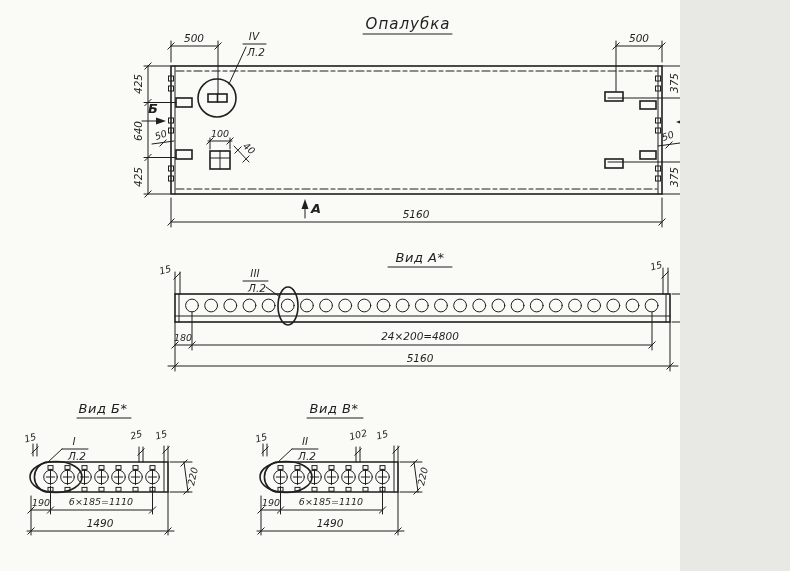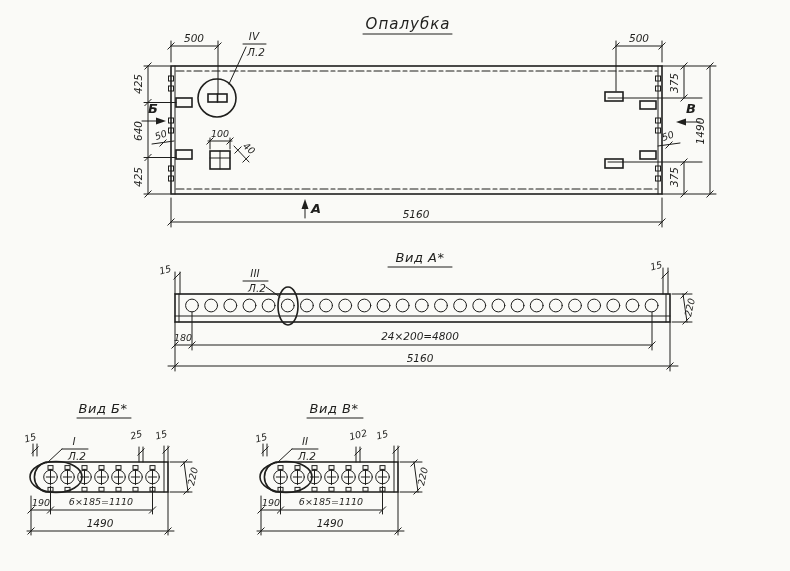--- a/index.html
+++ b/index.html
@@ -1,17 +1,17 @@
 <!DOCTYPE html>
 <html style="--ink: #1f1f1d; --paper: #fafaf7;"><head>
 <meta charset="utf-8">
 <style>
   :root{ --ink:#1f1f1d; --paper:#fafaf7; }
   html,body{margin:0;padding:0;background:#e8e8e4;}
-  .sheet{width:790px;height:571px;background:var(--paper);position:relative;overflow:hidden;}
+  .sheet{width:680px;height:571px;background:var(--paper);position:relative;overflow:hidden;}
   svg{display:block;}
   svg line, svg path, svg rect, svg circle, svg ellipse, svg polyline{
     stroke:var(--ink); fill:none; stroke-linecap:round;
   }
   .thin{stroke-width:1px;}
   .med{stroke-width:1.6px;}
   .dash{stroke-width:1.1px; stroke-dasharray:8 3 4 3;}
   .solid{fill:var(--ink); stroke:none;}
   svg text{
     font-family:"DejaVu Sans", sans-serif; font-style:italic;

